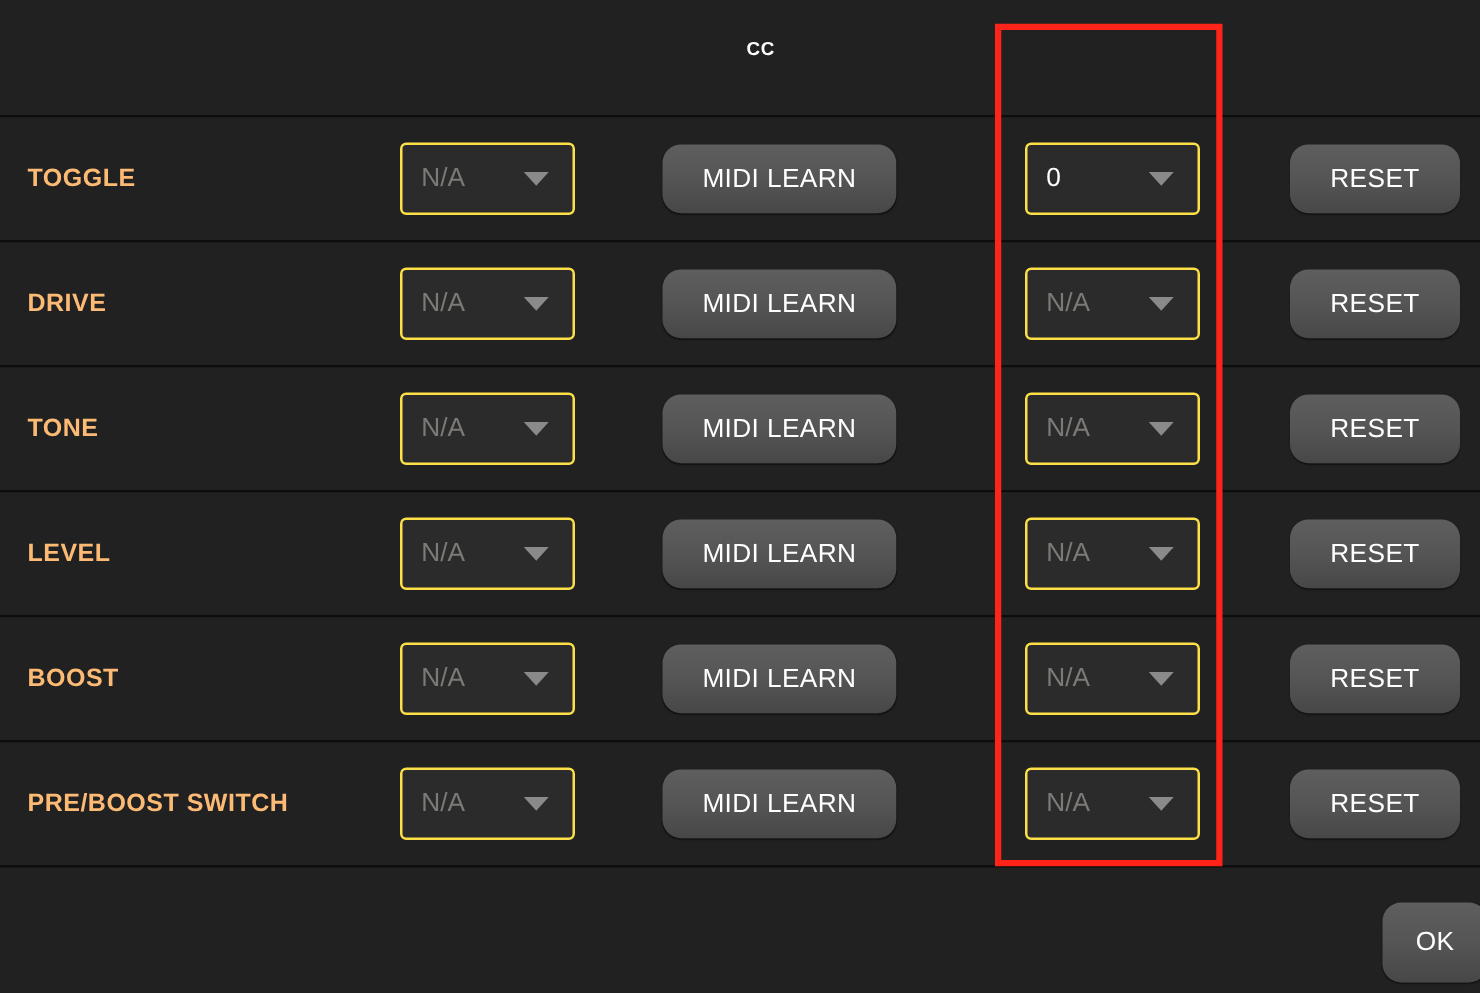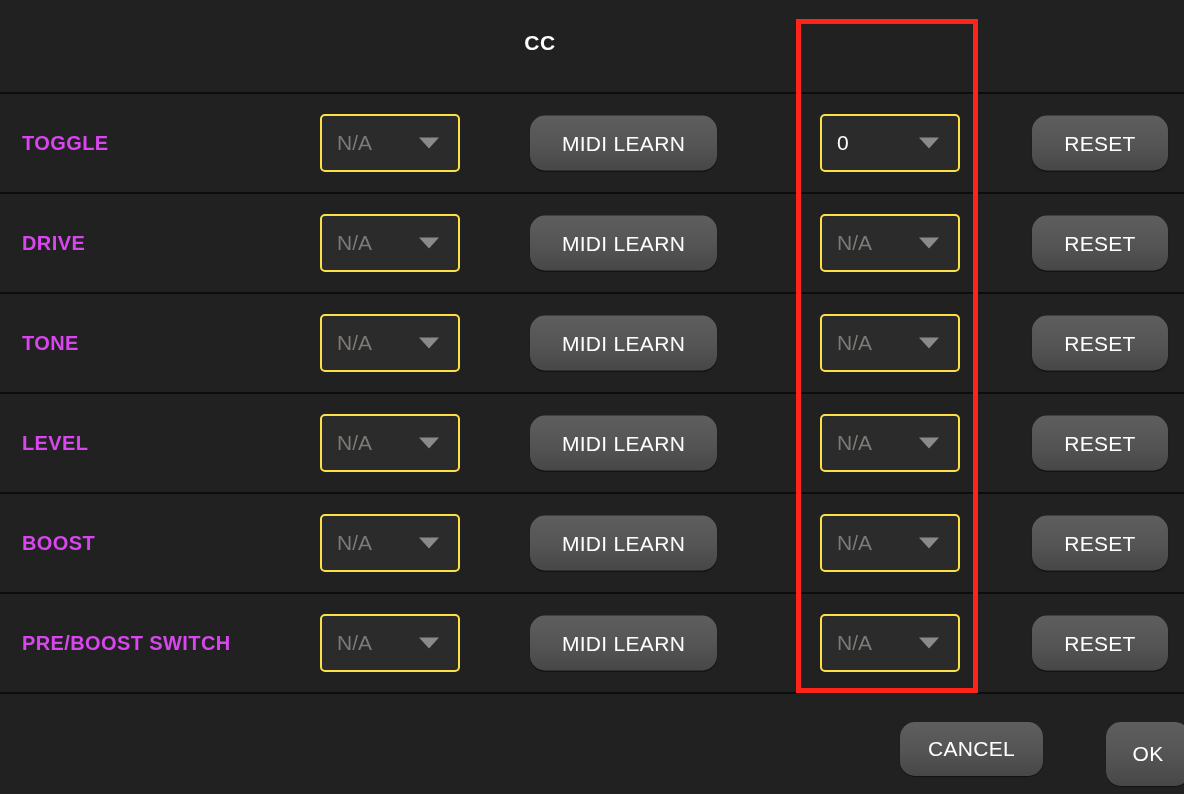--- a/index.html
+++ b/index.html
@@ -22,25 +22,25 @@
   
   .header {
     position: absolute;
     left: 0; top: 0;
     width: 1184px; height: 94px;
     border-bottom: 2px solid #0d0d0d;
   }
   .header-cell {
     position: absolute;
     top: 31px;
-    font-size: 21px;
+    font-size: 15px;
     font-weight: bold;
     color: #fdfdfd;
     letter-spacing: 0.6px;
-    text-align: center;
+    text-align: right;
     white-space: nowrap;
   }
   .header-cc        { left: 460px; width: 160px; }
   .header-parameter { left: 808px; width: 160px; }
 
   
   .rows {
     position: absolute;
     left: 0; top: 94px;
     width: 1184px;
@@ -54,21 +54,21 @@
     background: #212121;
   }
   .row:last-child { border-bottom: 2px solid #0d0d0d; }
 
   .row-label {
     position: absolute;
     left: 22px; top: 50%;
     transform: translateY(-50%);
     font-size: 20px;
     font-weight: bold;
-    color: #d946ef;
+    color: #fdba74;
     letter-spacing: 0.4px;
     white-space: nowrap;
   }
 
   
   .dropdown {
     position: absolute;
     top: 50%;
     transform: translateY(-50%);
     width: 140px;
@@ -223,19 +223,18 @@
         <button class="btn btn-midi-learn">MIDI LEARN</button>
         <div class="dropdown dropdown-param">
           <span class="dd-value">N/A</span>
           <span class="dd-arrow"></span>
         </div>
         <button class="btn btn-reset">RESET</button>
       </div>
     </div>
 
   <div class="footer">
-    <button class="btn btn-cancel">CANCEL</button>
     <button class="btn btn-ok">OK</button>
   </div>
 
   <div class="highlight-box" style="border-color: rgb(255, 36, 25); border-width: 5px;"></div>
 
 </div>
 
 </body></html>

